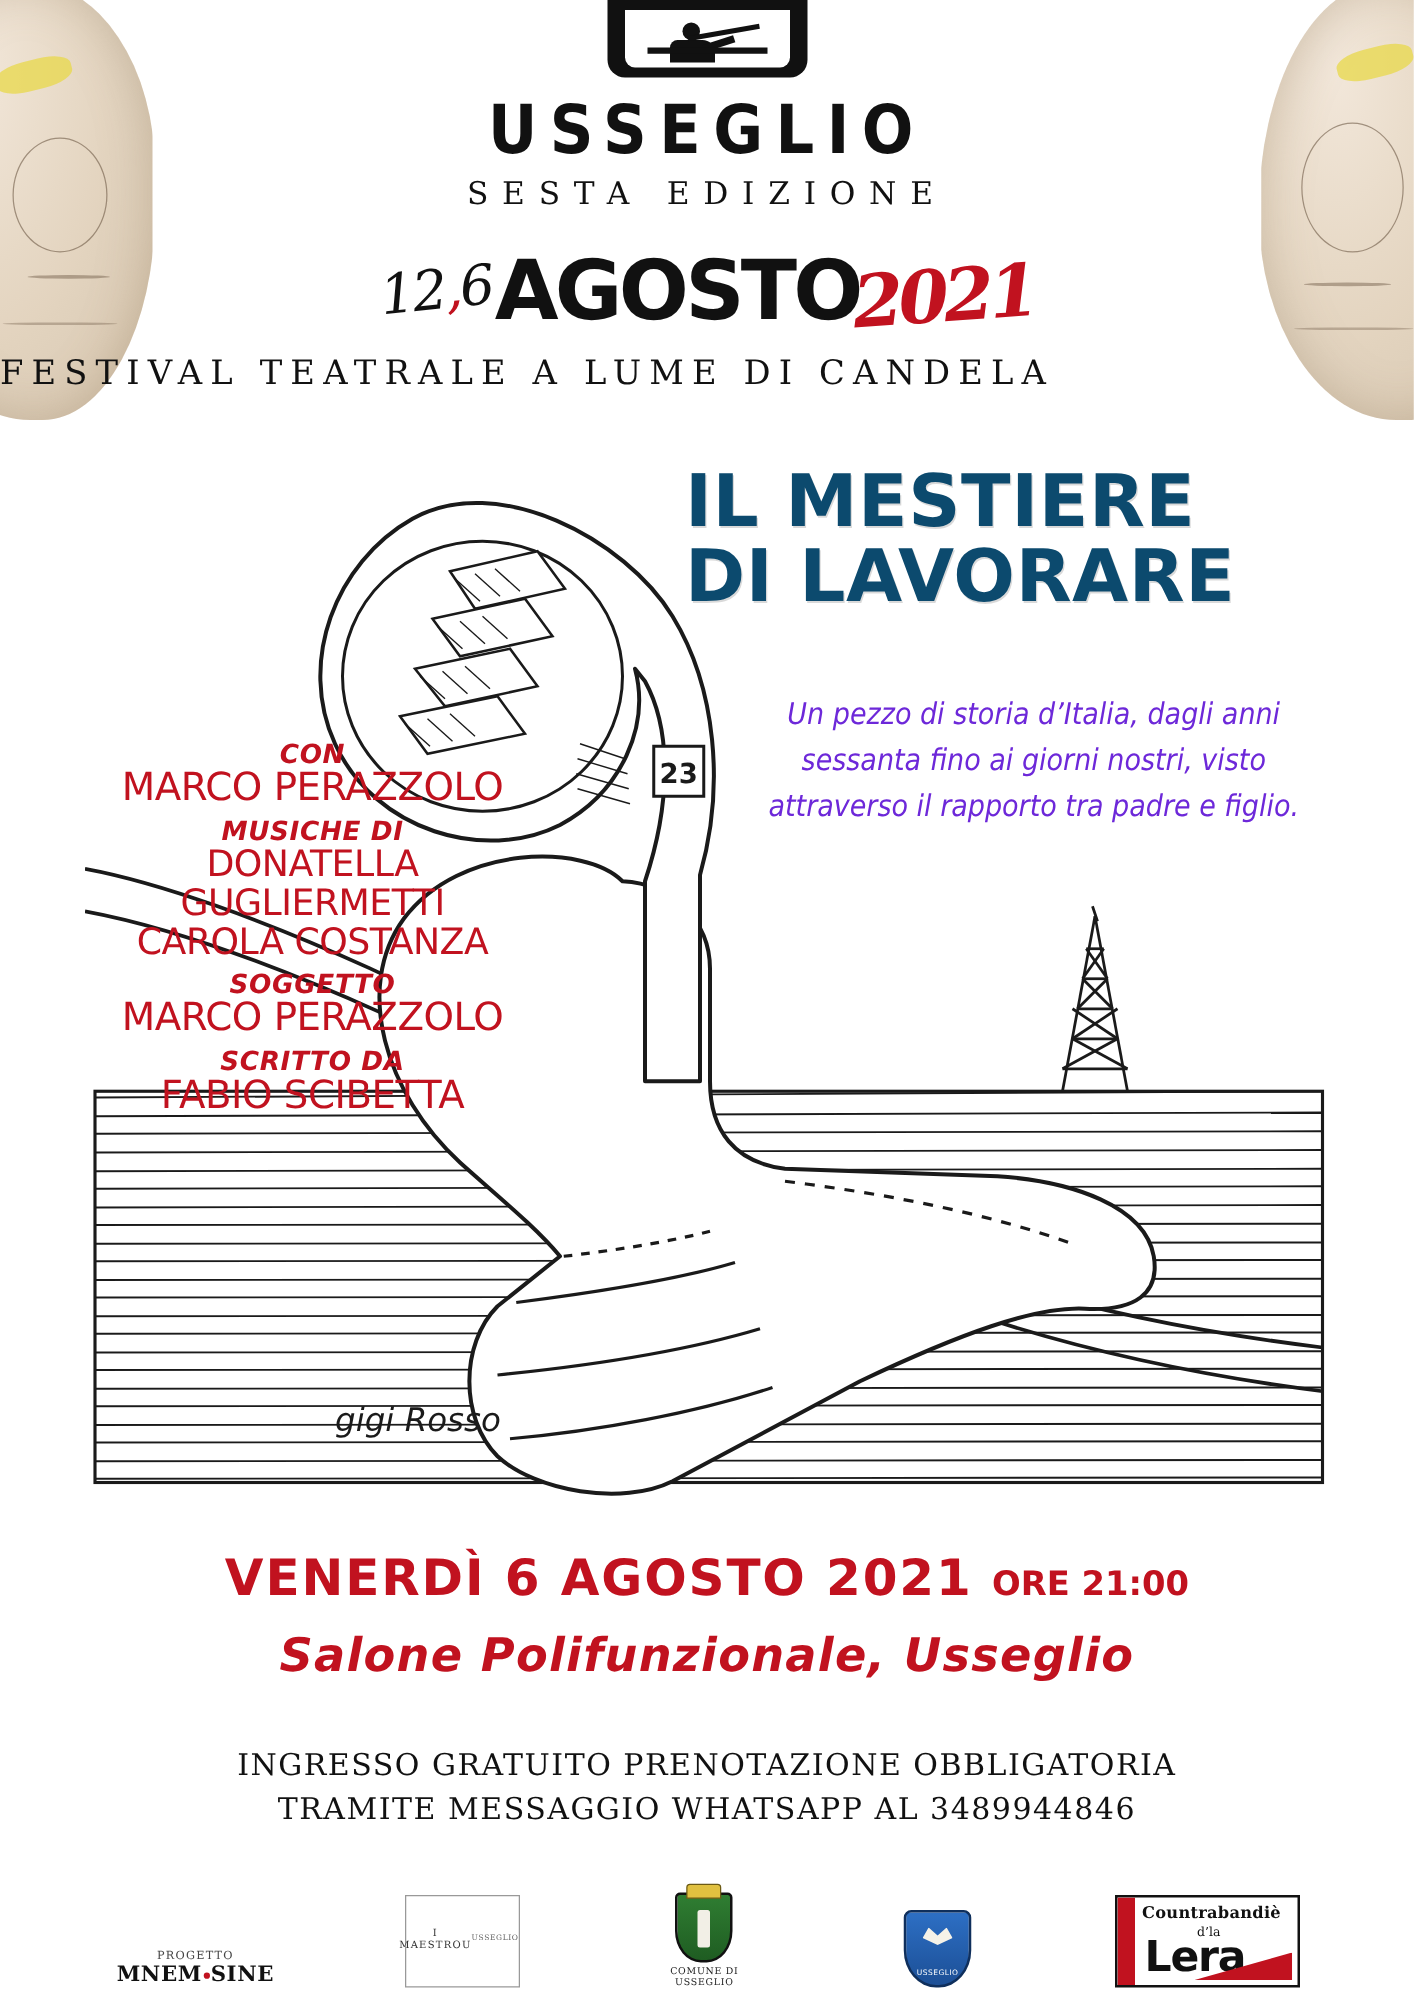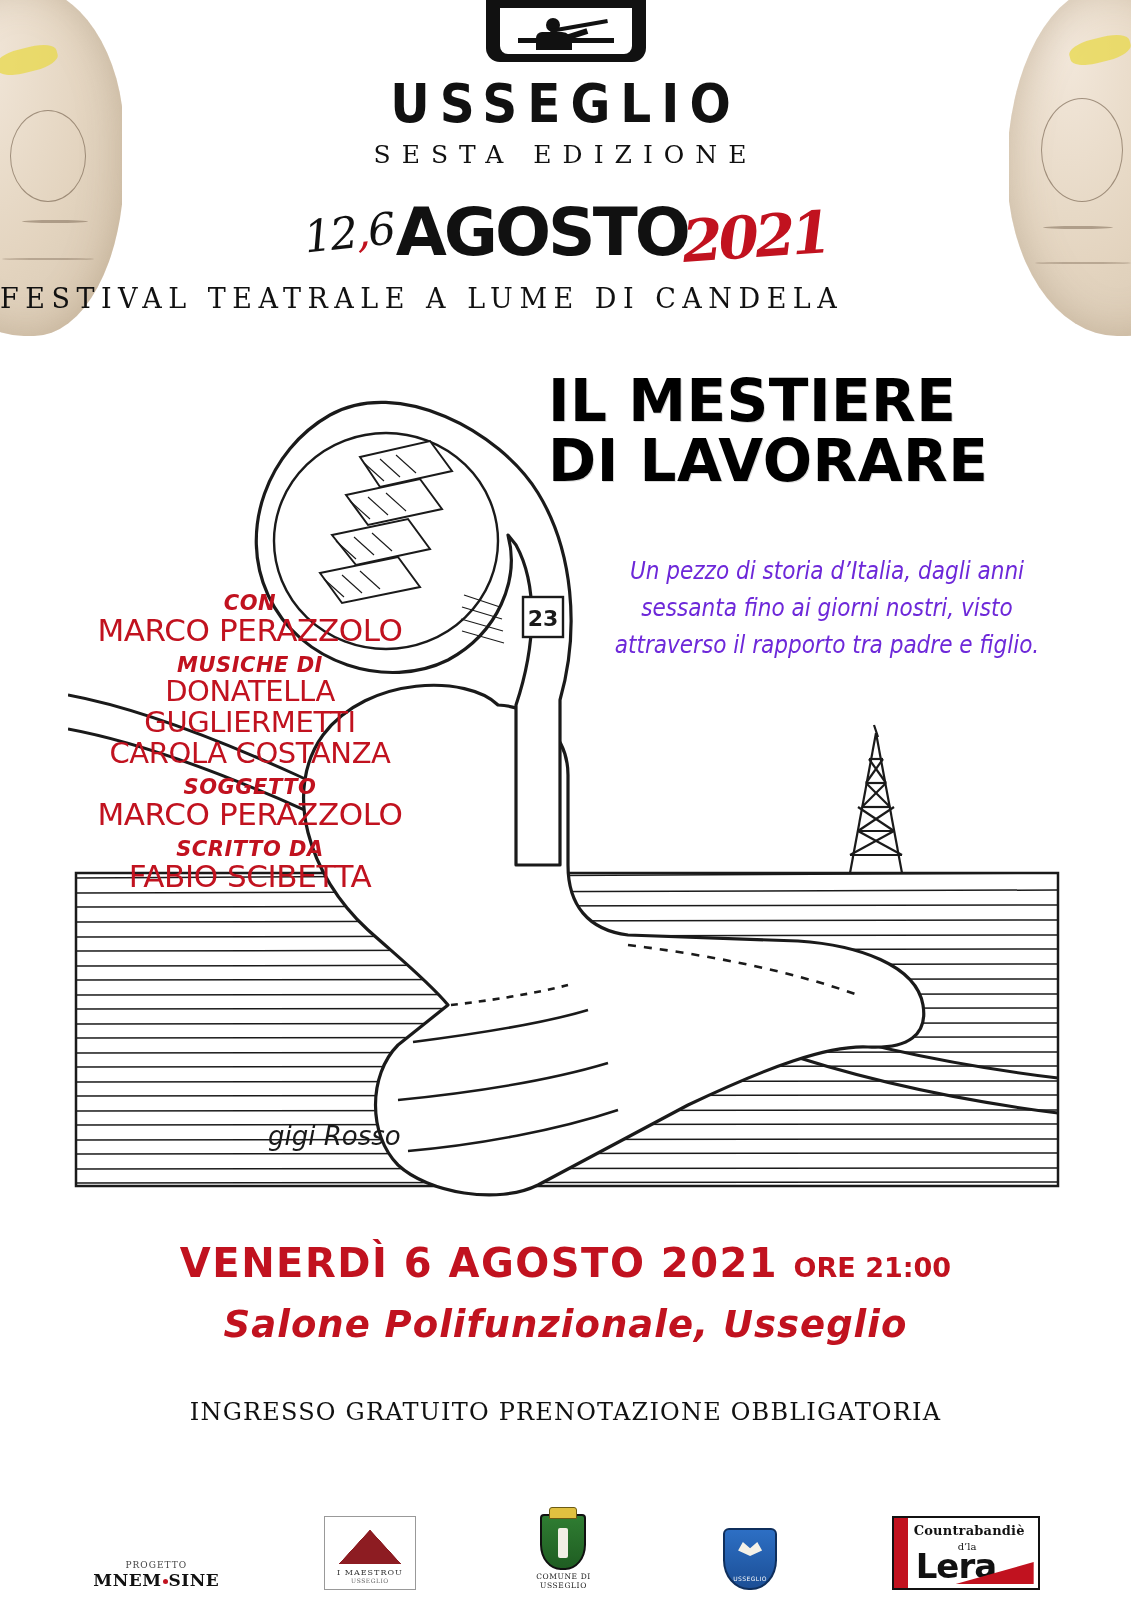--- a/index.html
+++ b/index.html
@@ -135,21 +135,21 @@
   }
 
   
   .show-title {
     position: absolute;
     left: 548px; top: 372px; width: 520px;
     font-family: "DejaVu Sans", sans-serif;
     font-weight: 700;
     font-size: 58px;
     line-height: 1.03;
-    color: #000000;
+    color: #0c4a6e;
     letter-spacing: 0.5px;
     text-shadow: 1px 1px 0 rgba(0,0,0,0.15);
   }
   .show-desc {
     position: absolute;
     left: 592px; top: 553px; width: 470px;
     text-align: center;
     font-family: "DejaVu Sans", sans-serif;
     font-size: 24px;
     line-height: 1.55;
@@ -240,21 +240,21 @@
   }
   .logo-mnemosine .dot {
     display:inline-block; width: 5px; height:5px; border-radius:50%;
     background:#c1121f; vertical-align: middle; margin: 0 1px;
   }
 
   .logo-maestrou {
     width: 92px; height: 74px;
     border: 1.5px solid #999;
     background: #fff;
-    display: flex; flex-direction: column; align-items: center; justify-content: flex-end;
+    display: flex; flex-direction: row; align-items: center; justify-content: flex-end;
     padding-bottom: 5px;
   }
   .logo-maestrou .mount {
     width: 62px; height: 34px;
     background:
       linear-gradient(to bottom right, transparent 49%, #8d1c22 50%) ,
       linear-gradient(to bottom left, transparent 49%, #8d1c22 50%);
     background-size: 50% 100%, 50% 100%;
     background-position: left, right;
     background-repeat: no-repeat;
@@ -519,20 +519,21 @@
 </div>
 
 <div class="date-line">
   <span>VENERDÌ 6 AGOSTO 2021</span>
   <span class="ore">ORE 21:00</span>
 </div>
 <div class="venue-line">Salone Polifunzionale, Usseglio</div>
 
 <div class="info-block">
   <div>INGRESSO GRATUITO  PRENOTAZIONE OBBLIGATORIA</div>
+  <div>TRAMITE MESSAGGIO  WHATSAPP AL 3489944846</div>
 </div>
 
 <div class="sponsors">
 
   <div class="logo logo-mnemosine">
     <div class="l1">PROGETTO</div>
     <div class="l2"><span>MNEM</span><span class="dot"></span><span>SINE</span></div>
   </div>
 
   <div class="logo logo-maestrou">

